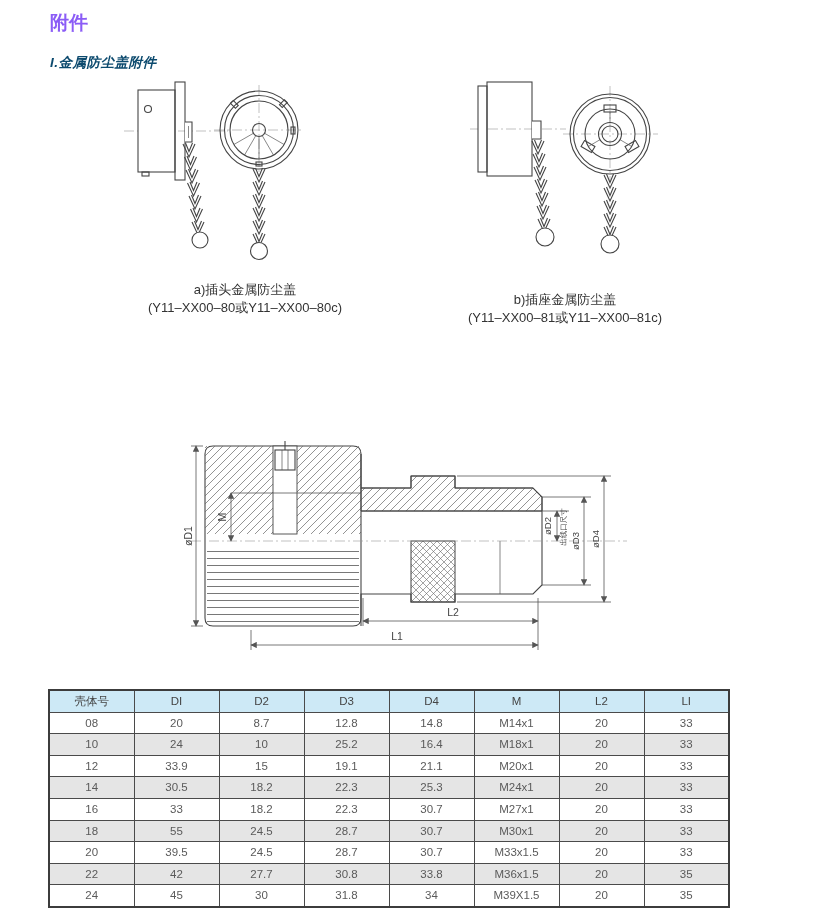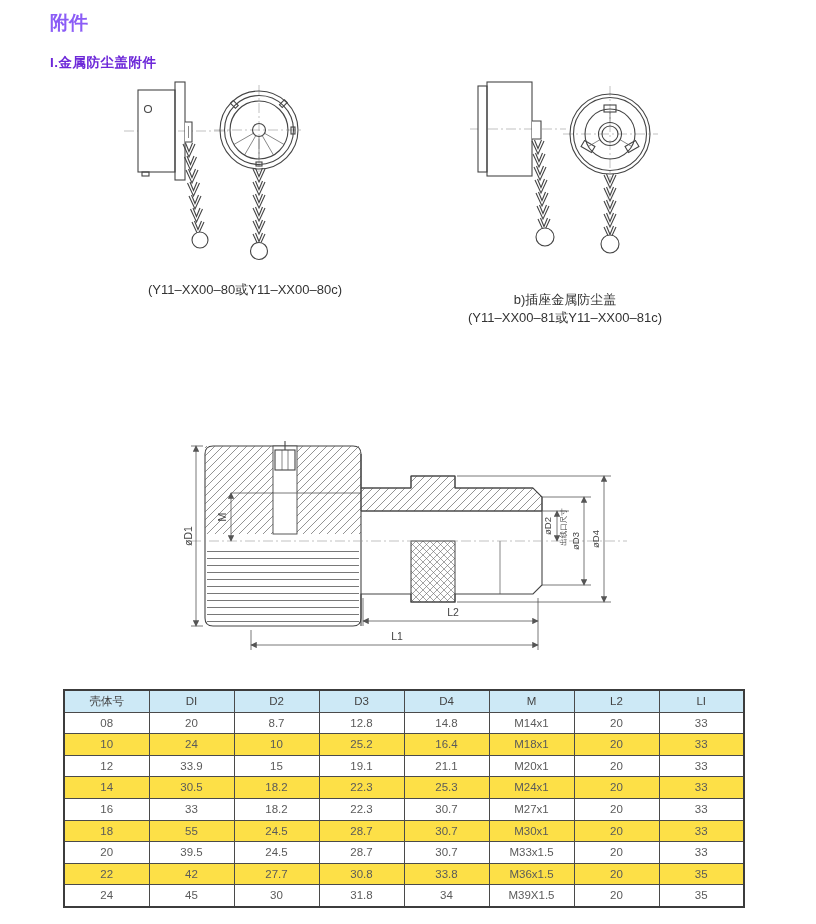--- a/index.html
+++ b/index.html
@@ -1,40 +1,40 @@
 <!DOCTYPE html>
 <html><head>
 <meta charset="utf-8">
 <style>
   html,body{margin:0;padding:0;background:#fff;}
   .page{position:relative;width:816px;height:924px;background:#ffffff;overflow:hidden;
         font-family:"Liberation Sans","DejaVu Sans",sans-serif;color:#333;}
   .title{position:absolute;left:50px;top:10px;font-size:19px;font-weight:bold;color:#8b5cf6;}
-  .h1{position:absolute;font-size:13.5px;font-weight:bold;color:#6d28d9;letter-spacing:.5px;}
+  .h1{position:absolute;font-size:13.5px;font-weight:bold;color:#0c4a6e;letter-spacing:.5px;font-style:italic;}
   .h1.s1{left:50px;top:54px;}
   .h1.s2{left:57px;top:407px;}
   .caption{position:absolute;text-align:center;font-size:13px;color:#333;line-height:18px;}
   .caption.a{left:100px;top:281px;width:290px;}
   .caption.b{left:420px;top:291px;width:290px;}
   .note{position:absolute;left:88px;top:341px;font-size:13px;color:#333;}
   svg{position:absolute;overflow:visible;}
   .ln{stroke:#454545;stroke-width:1.1;fill:none;}
   .lnw{stroke:#454545;stroke-width:1.1;fill:#ffffff;}
   .thin{stroke:#555;stroke-width:.7;fill:none;}
   .cl{stroke:#999;stroke-width:.6;stroke-dasharray:10 3 2 3;fill:none;}
   .dm{stroke:#555;stroke-width:.8;fill:none;}
   .dmt{fill:#444;font-size:10.5px;font-family:"Liberation Sans","DejaVu Sans",sans-serif;}
   .dmt2{fill:#444;font-size:9.5px;font-family:"Liberation Sans","DejaVu Sans",sans-serif;}
   .dmt3{fill:#444;font-size:7.5px;font-family:"Liberation Sans","DejaVu Sans",sans-serif;}
-  table.dim{position:absolute;left:63px;top:689px;width:682px;border-collapse:collapse;table-layout:fixed;
+  table.dim{position:absolute;left:48px;top:689px;width:682px;border-collapse:collapse;table-layout:fixed;
         font-size:11.5px;color:#5a5a5a;border:2px solid #3c3c3c;}
   table.dim th,table.dim td{border:1px solid #4a4a4a;height:20.6px;line-height:20.6px;padding:0;
         text-align:center;font-weight:normal;}
   table.dim thead th{background:#cde9f6;color:#444;}
-  table.dim tr.alt td{background:#fde047;}
+  table.dim tr.alt td{background:#e5e5e5;}
 </style>
 </head>
 <body>
 
 <div class="page">
 
   <div class="title">附件</div>
   <div class="h1 s1">I.金属防尘盖附件</div>
 
   <svg style="left:118px;top:76px;" width="195" height="205" viewBox="0 0 195 205">
@@ -127,20 +127,21 @@
     <line x1="152" y1="65.7" x2="163.7" y2="72.5" class="thin"></line>
     <use href="#lkB" x="142" y="101"></use>
       <use href="#lkB" x="142" y="114"></use>
       <use href="#lkB" x="142" y="127"></use>
     <use href="#lkB" x="142" y="140"></use>
       <use href="#lkB" x="142" y="153"></use>
     <circle cx="142" cy="170" r="9" class="lnw"></circle>
   </svg>
 
   <div class="caption a">
+    <div>a)插头金属防尘盖</div>
     <div>(Y11–XX00–80或Y11–XX00–80c)</div>
   </div>
   <div class="caption b">
     <div>b)插座金属防尘盖</div>
     <div>(Y11–XX00–81或Y11–XX00–81c)</div>
   </div>
 
 
 
   <svg style="left:185px;top:436px;" width="460" height="235" viewBox="0 0 460 235">

